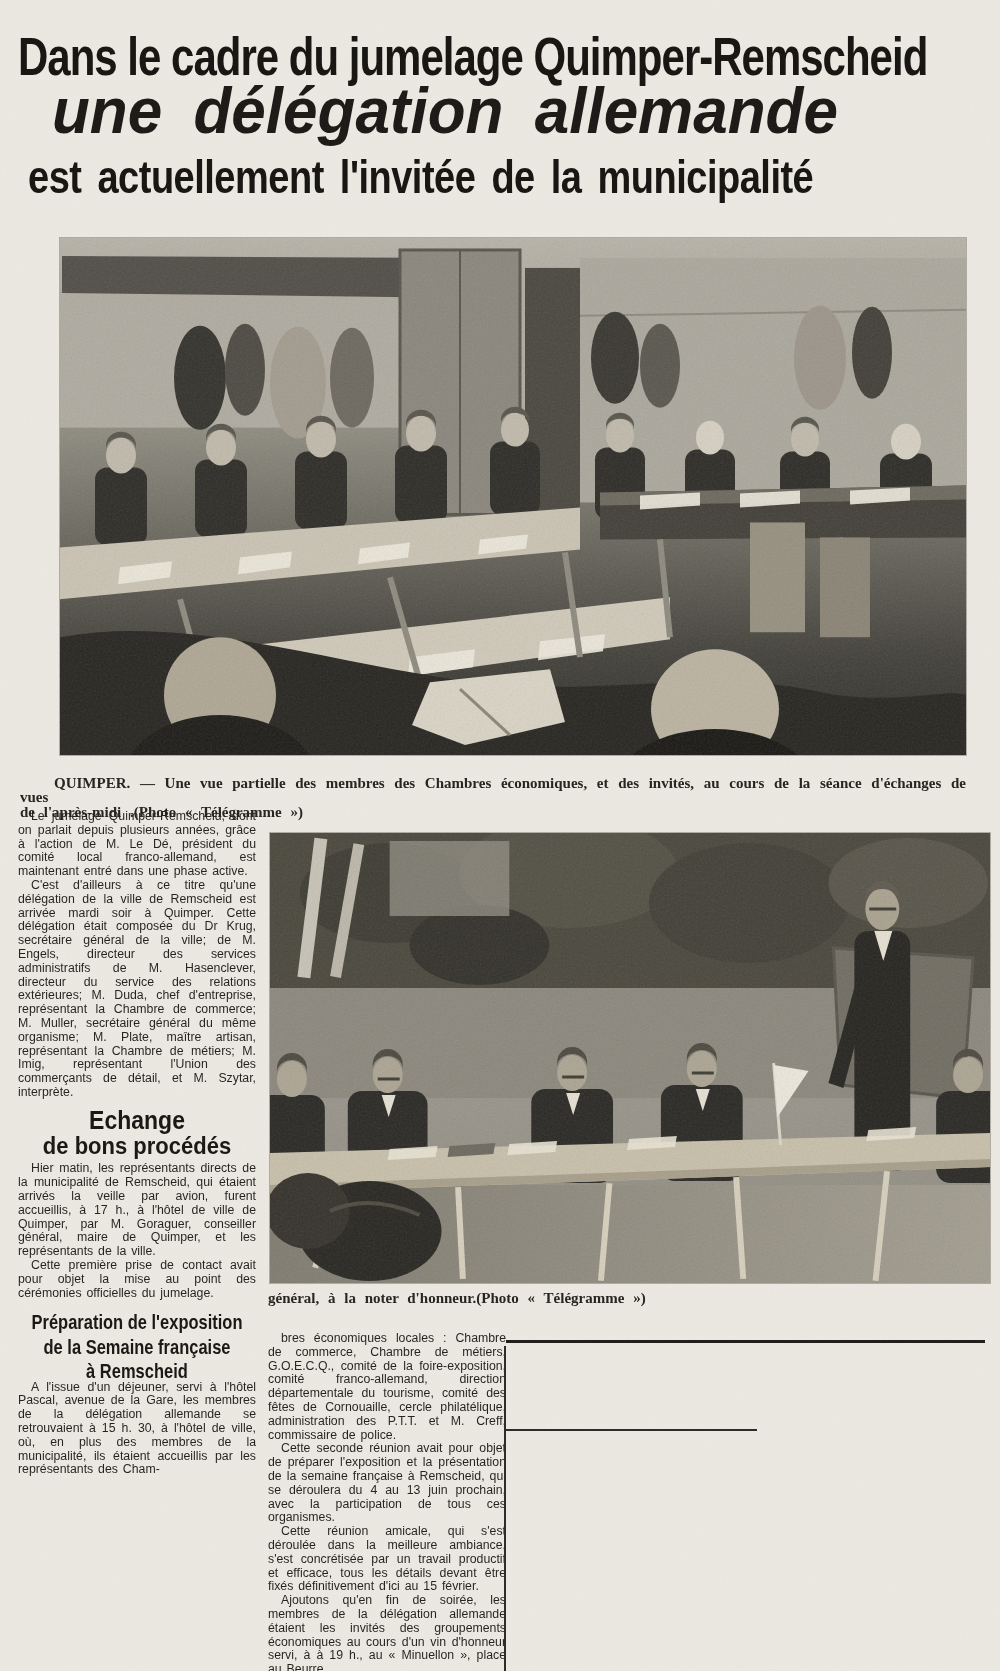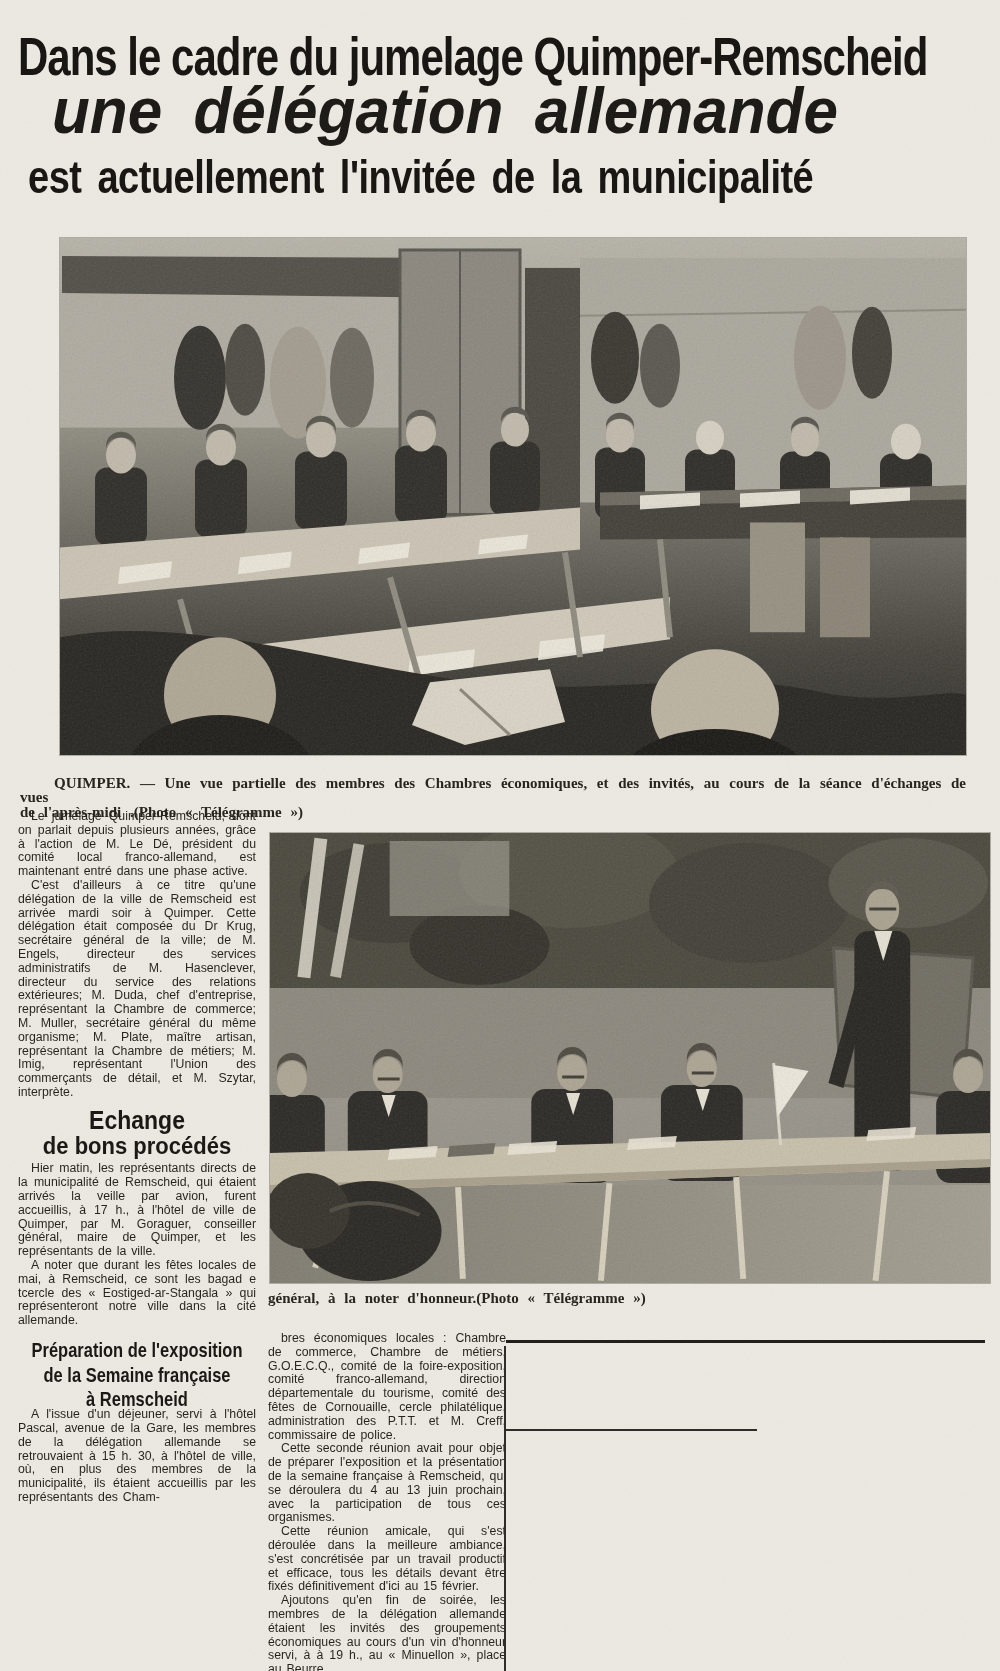--- a/index.html
+++ b/index.html
@@ -197,21 +197,21 @@
   </div>
 
   <div class="col col-left">
     <p>Le jumelage Quimper-Remscheid, dont on parlait depuis plusieurs années, grâce à l'action de M. Le Dé, président du comité local franco-allemand, est maintenant entré dans une phase active.</p>
     <p>C'est d'ailleurs à ce titre qu'une délégation de la ville de Remscheid est arrivée mardi soir à Quimper. Cette délégation était composée du Dr Krug, secrétaire général de la ville; de M. Engels, directeur des services administratifs de M. Hasenclever, directeur du service des relations extérieures; M. Duda, chef d'entreprise, représentant la Chambre de commerce; M. Muller, secrétaire général du même organisme; M. Plate, maître artisan, représentant la Chambre de métiers; M. Imig, représentant l'Union des commerçants de détail, et M. Szytar, interprète.</p>
     <div class="sub1">
       <div>Echange</div>
       <div class="s1b">de bons procédés</div>
     </div>
     <p>Hier matin, les représentants directs de la municipalité de Remscheid, qui étaient arrivés la veille par avion, furent accueillis, à 17 h., à l'hôtel de ville de Quimper, par M. Goraguer, conseiller général, maire de Quimper, et les représentants de la ville.</p>
-    <p>A noter que durant les fêtes locales de mai, à Remscheid, ce sont les bagad e tcercle des « Eostiged-ar-Stangala » qui représenteront notre ville dans la cité allemande.</p>
+    <p>Cette première prise de contact avait pour objet la mise au point des cérémonies officielles du jumelage.</p>
     <div class="sub2">
       <div>Préparation de l'exposition</div>
       <div>de la Semaine française</div>
       <div>à Remscheid</div>
     </div>
     <p>A l'issue d'un déjeuner, servi à l'hôtel Pascal, avenue de la Gare, les membres de la délégation allemande se retrouvaient à 15 h. 30, à l'hôtel de ville, où, en plus des membres de la municipalité, ils étaient accueillis par les représentants des Cham-</p>
   </div>
 
   <div class="photo photo2">
     <svg viewBox="0 0 722 450" preserveAspectRatio="none">

